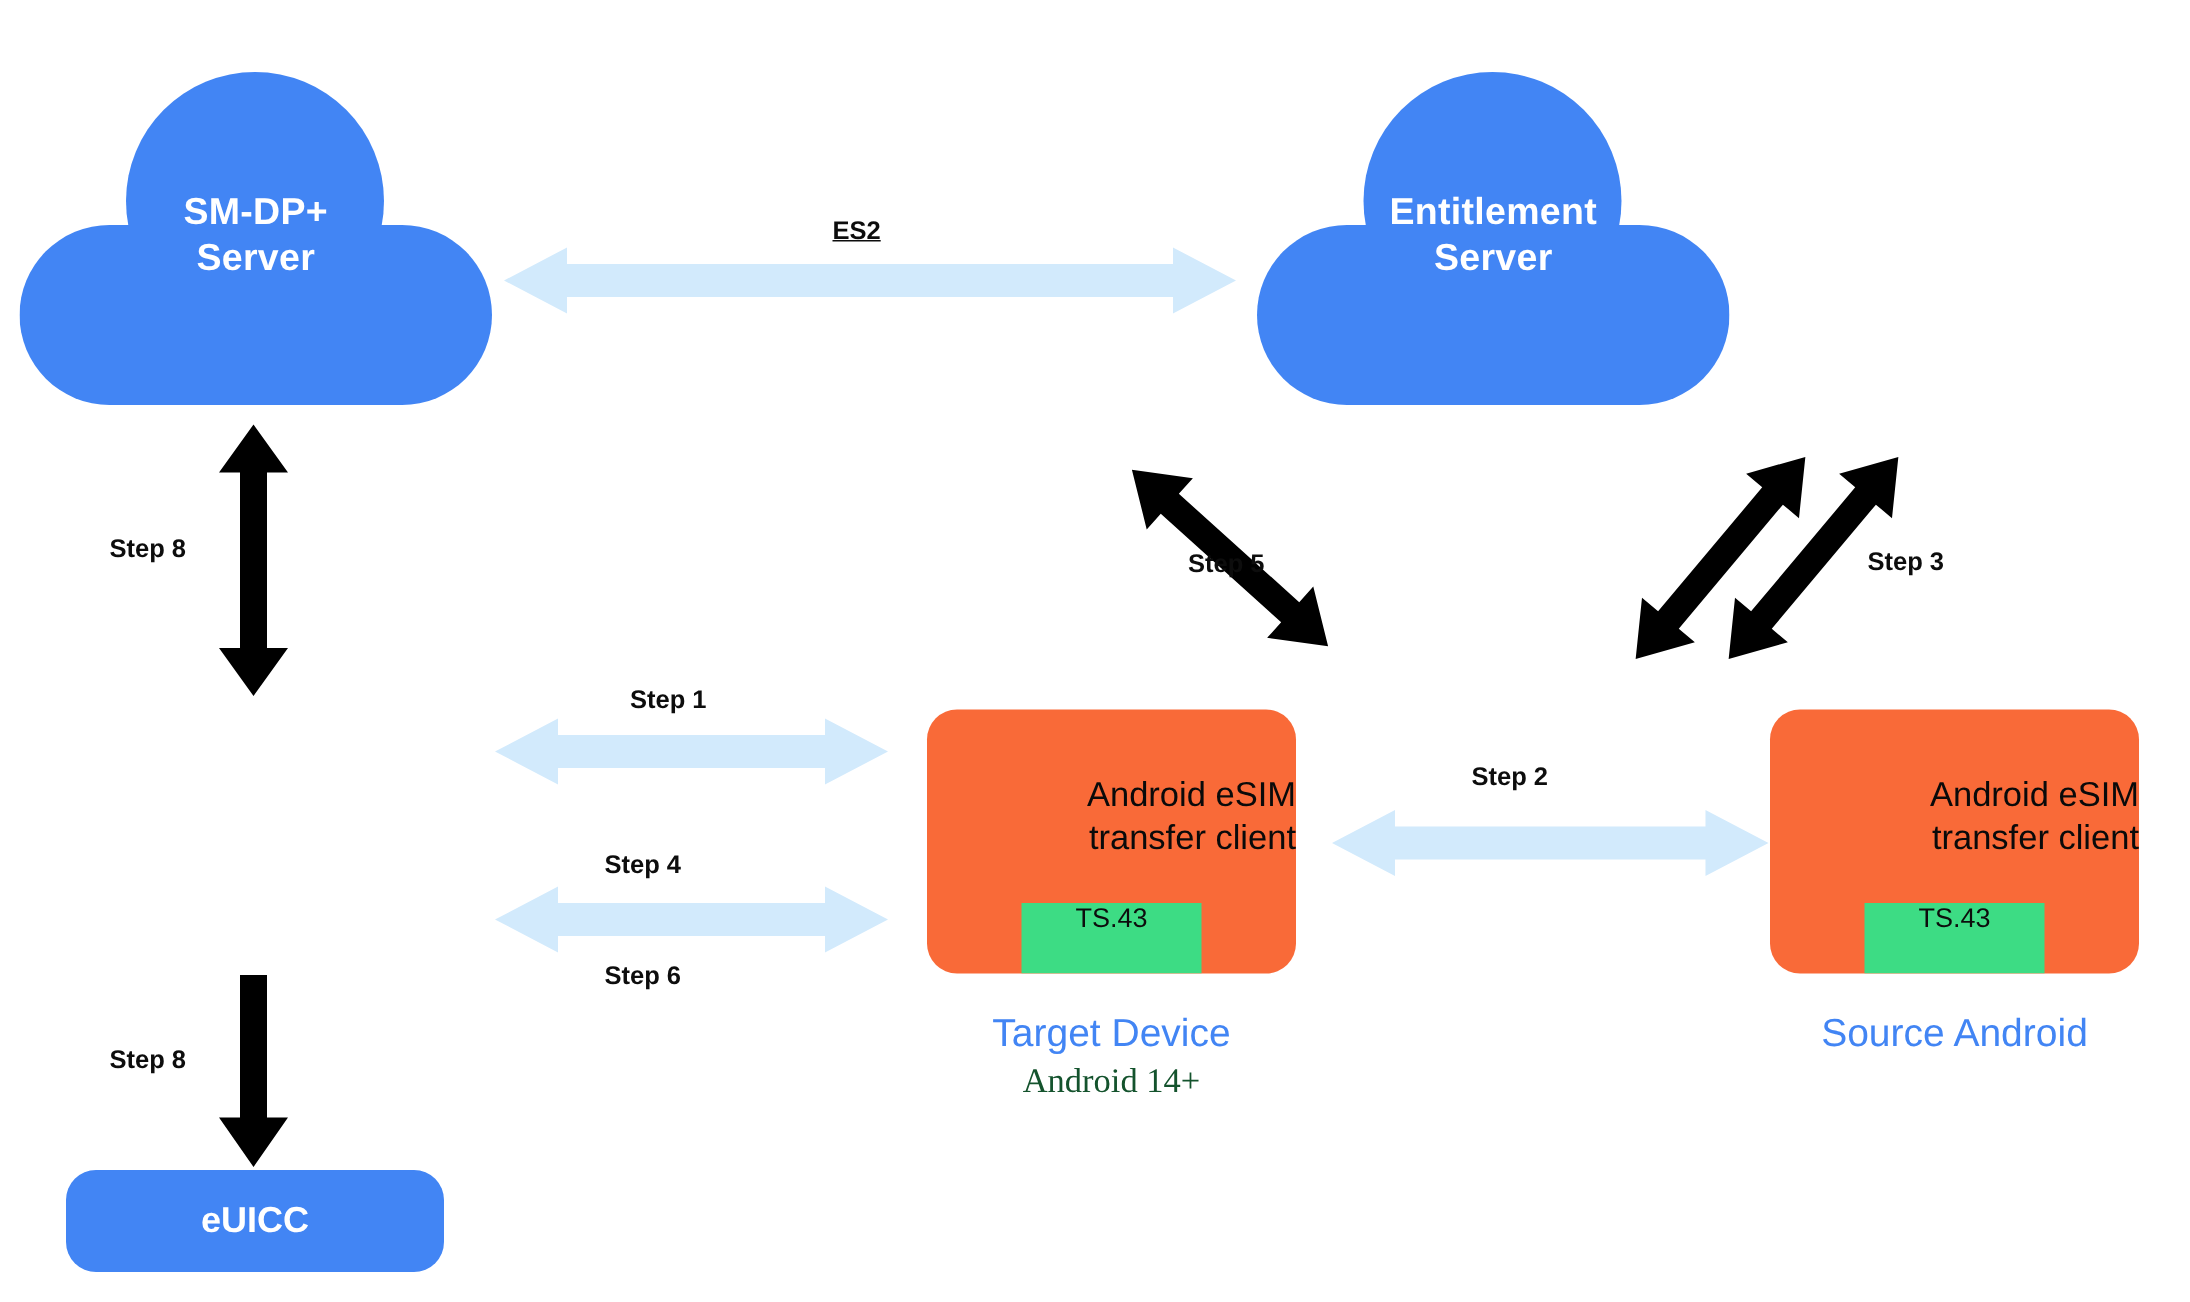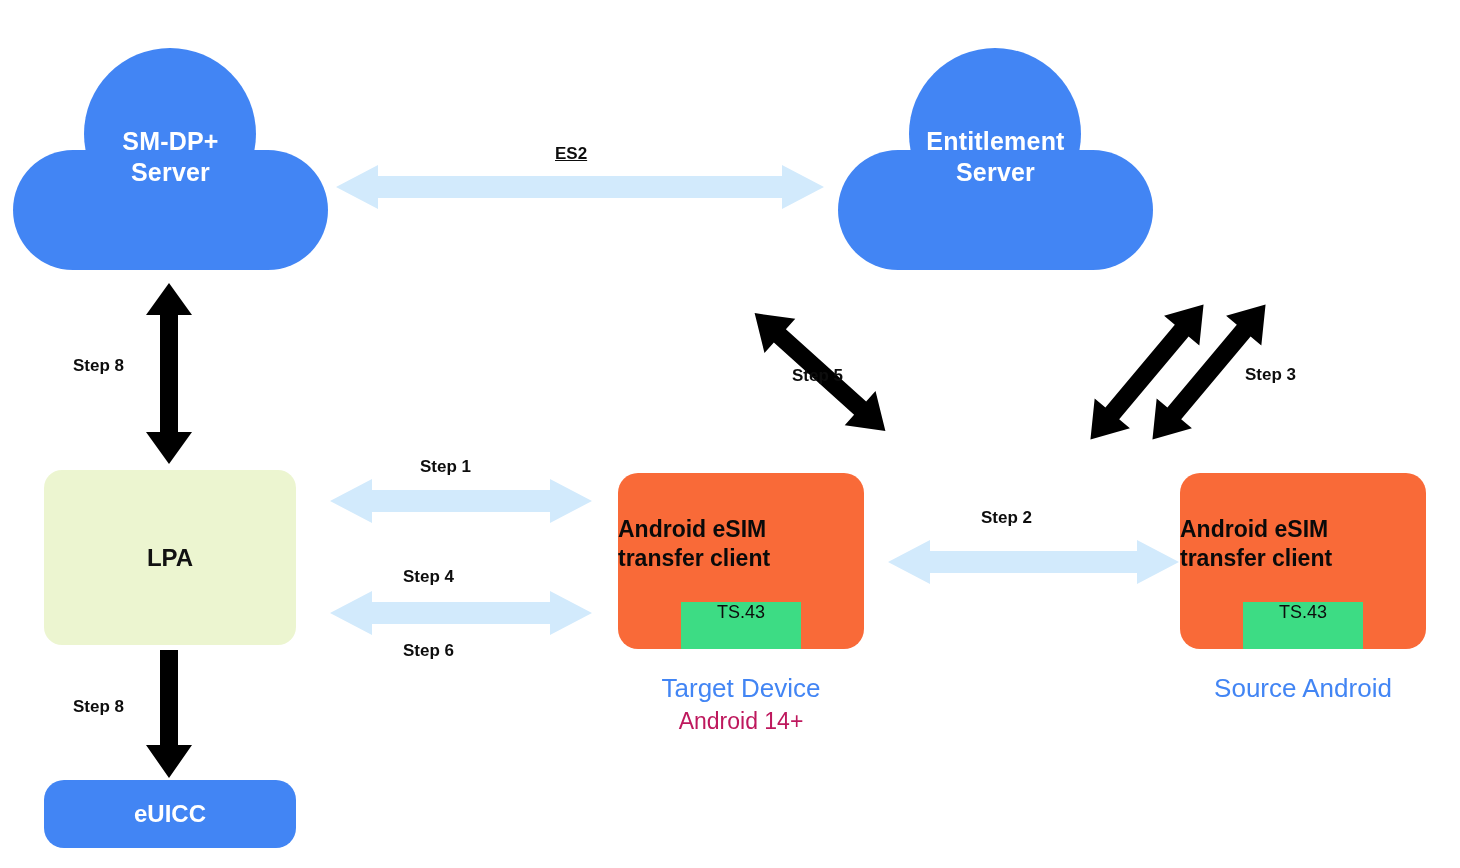--- a/index.html
+++ b/index.html
@@ -63,23 +63,23 @@
   .device-box {
     background: #F96A38;
     border-radius: 20px;
     overflow: hidden;
   }
   .device-title {
     position: absolute;
     left: 0;
     width: 100%;
     top: 42px;
-    text-align: left;
+    text-align: right;
     color: #0a0a0a;
-    font-weight: bold;
+    font-weight: normal;
     font-size: 23px;
     line-height: 29px;
   }
   .ts43 {
     position: absolute;
     background: #3DDC84;
     color: #0d0d0d;
     font-size: 18px;
     display: flex;
     justify-content: center;
@@ -92,24 +92,25 @@
   }
   .device-caption .role {
     display: block;
     color: #4285F4;
     font-weight: normal;
     font-size: 26px;
     line-height: 32px;
   }
   .device-caption .os {
     display: block;
-    color: #be185d;
+    color: #14532d;
     font-size: 23px;
     line-height: 30px;
     margin-top: 2px;
+    font-family: Liberation Serif, serif;
   }
 
   
   .step-label {
     position: absolute;
     color: #0d0d0d;
     font-weight: bold;
     font-size: 17px;
     white-space: nowrap;
   }
@@ -202,23 +203,20 @@
         <circle cx="157" cy="86" r="86"></circle>
         <rect x="0" y="102" width="315" height="120" rx="60" ry="60"></rect>
       </g>
     </svg>
     <div class="cloud-label" style="top:78px;">
       <span>Entitlement</span><br>
       <span>Server</span>
     </div>
   </div>
 
-  <div class="box box-lpa" style="left:44px; top:470px; width:252px; height:175px;">
-    <span>LPA</span>
-  </div>
 
   <div class="box box-euicc" style="left:44px; top:780px; width:252px; height:68px;">
     <span>eUICC</span>
   </div>
 
   <div class="box device-box" style="left:618px; top:473px; width:246px; height:176px;">
     <div class="device-title">
       <span>Android eSIM</span><br>
       <span>transfer client</span>
     </div>

